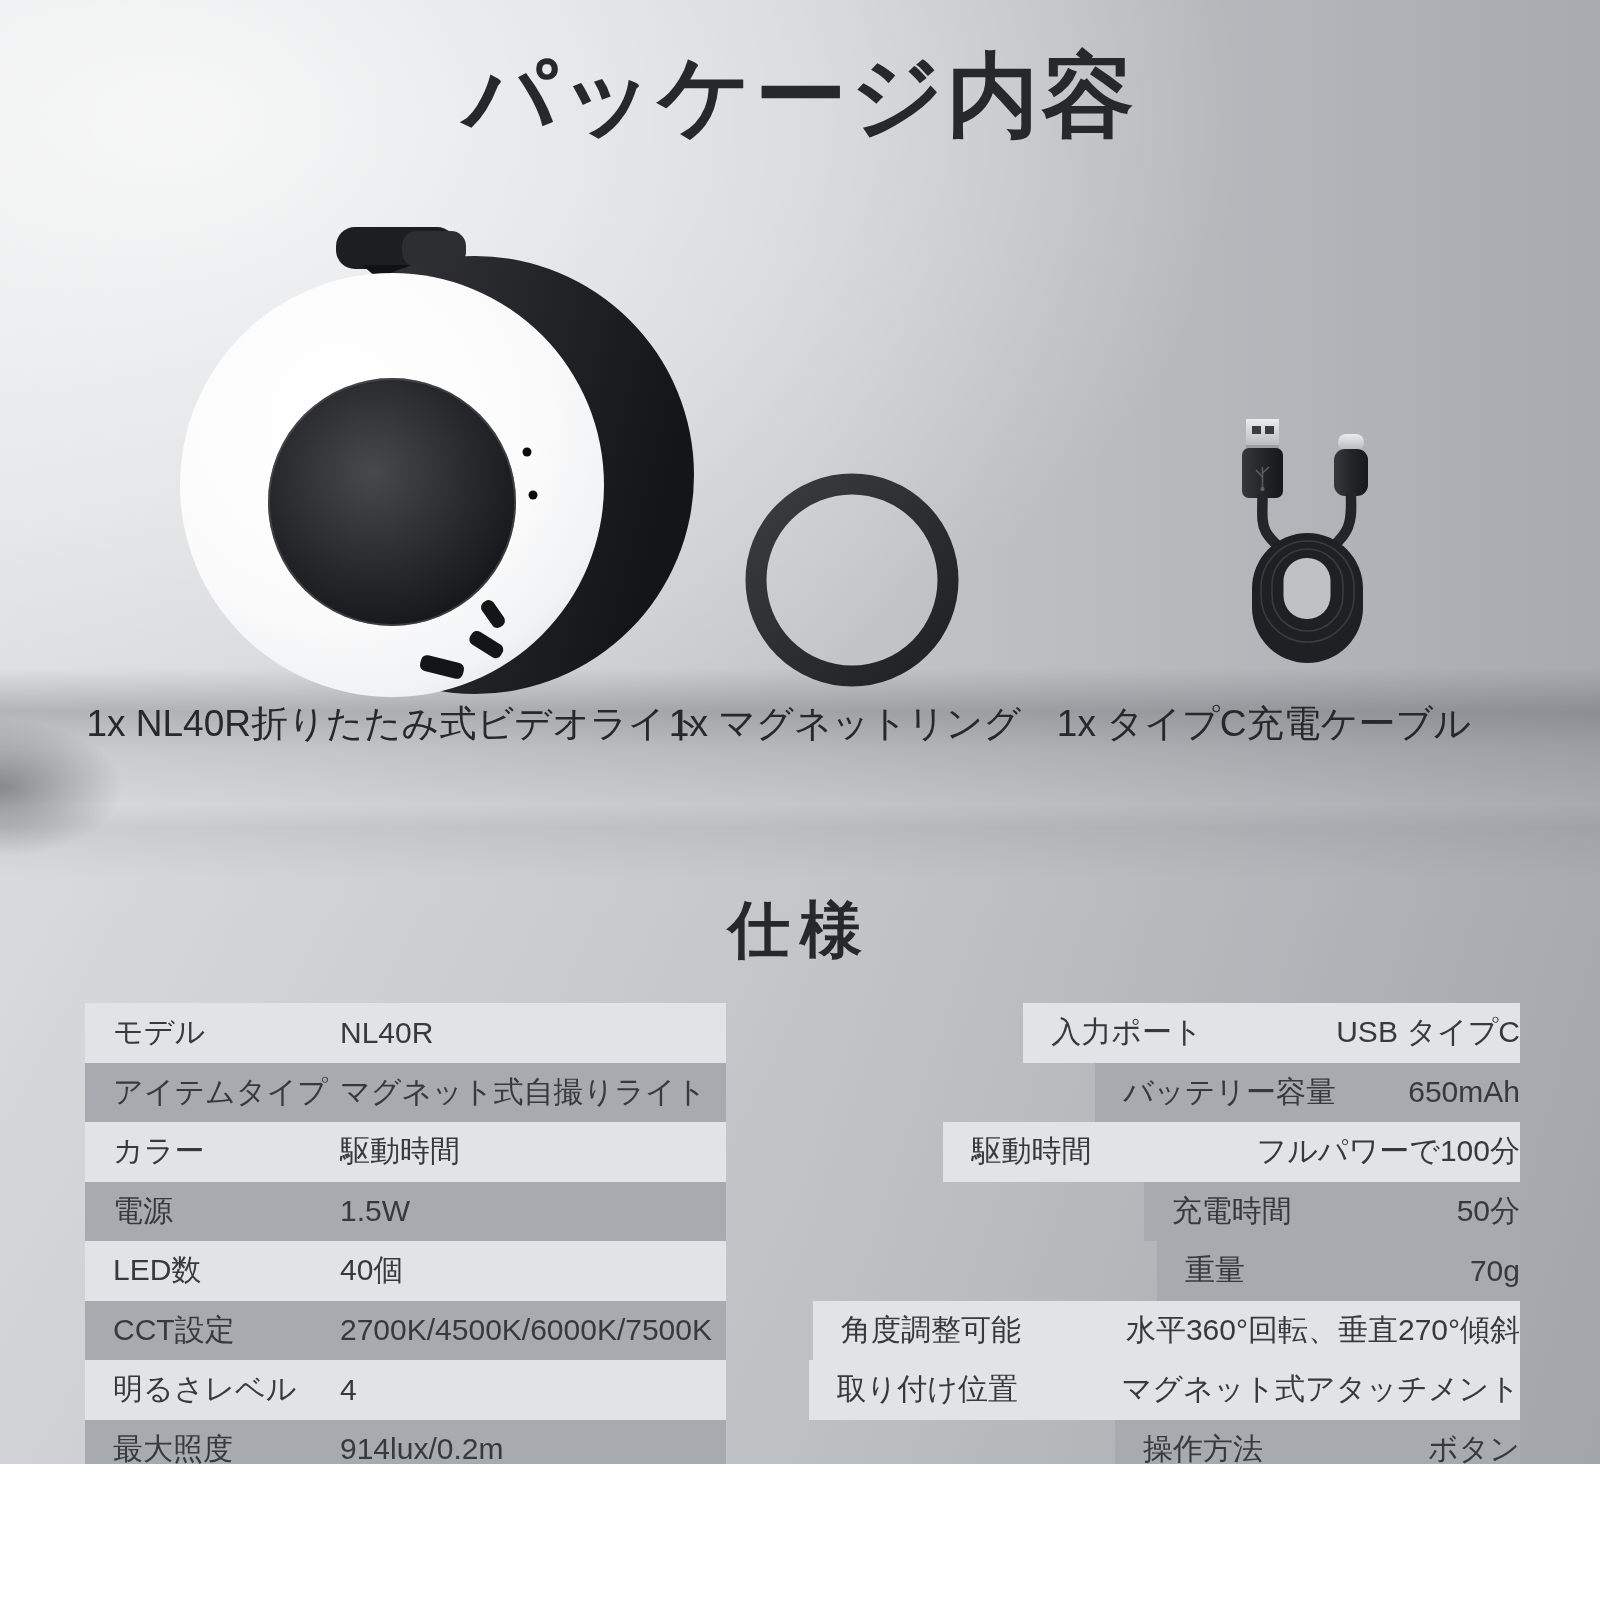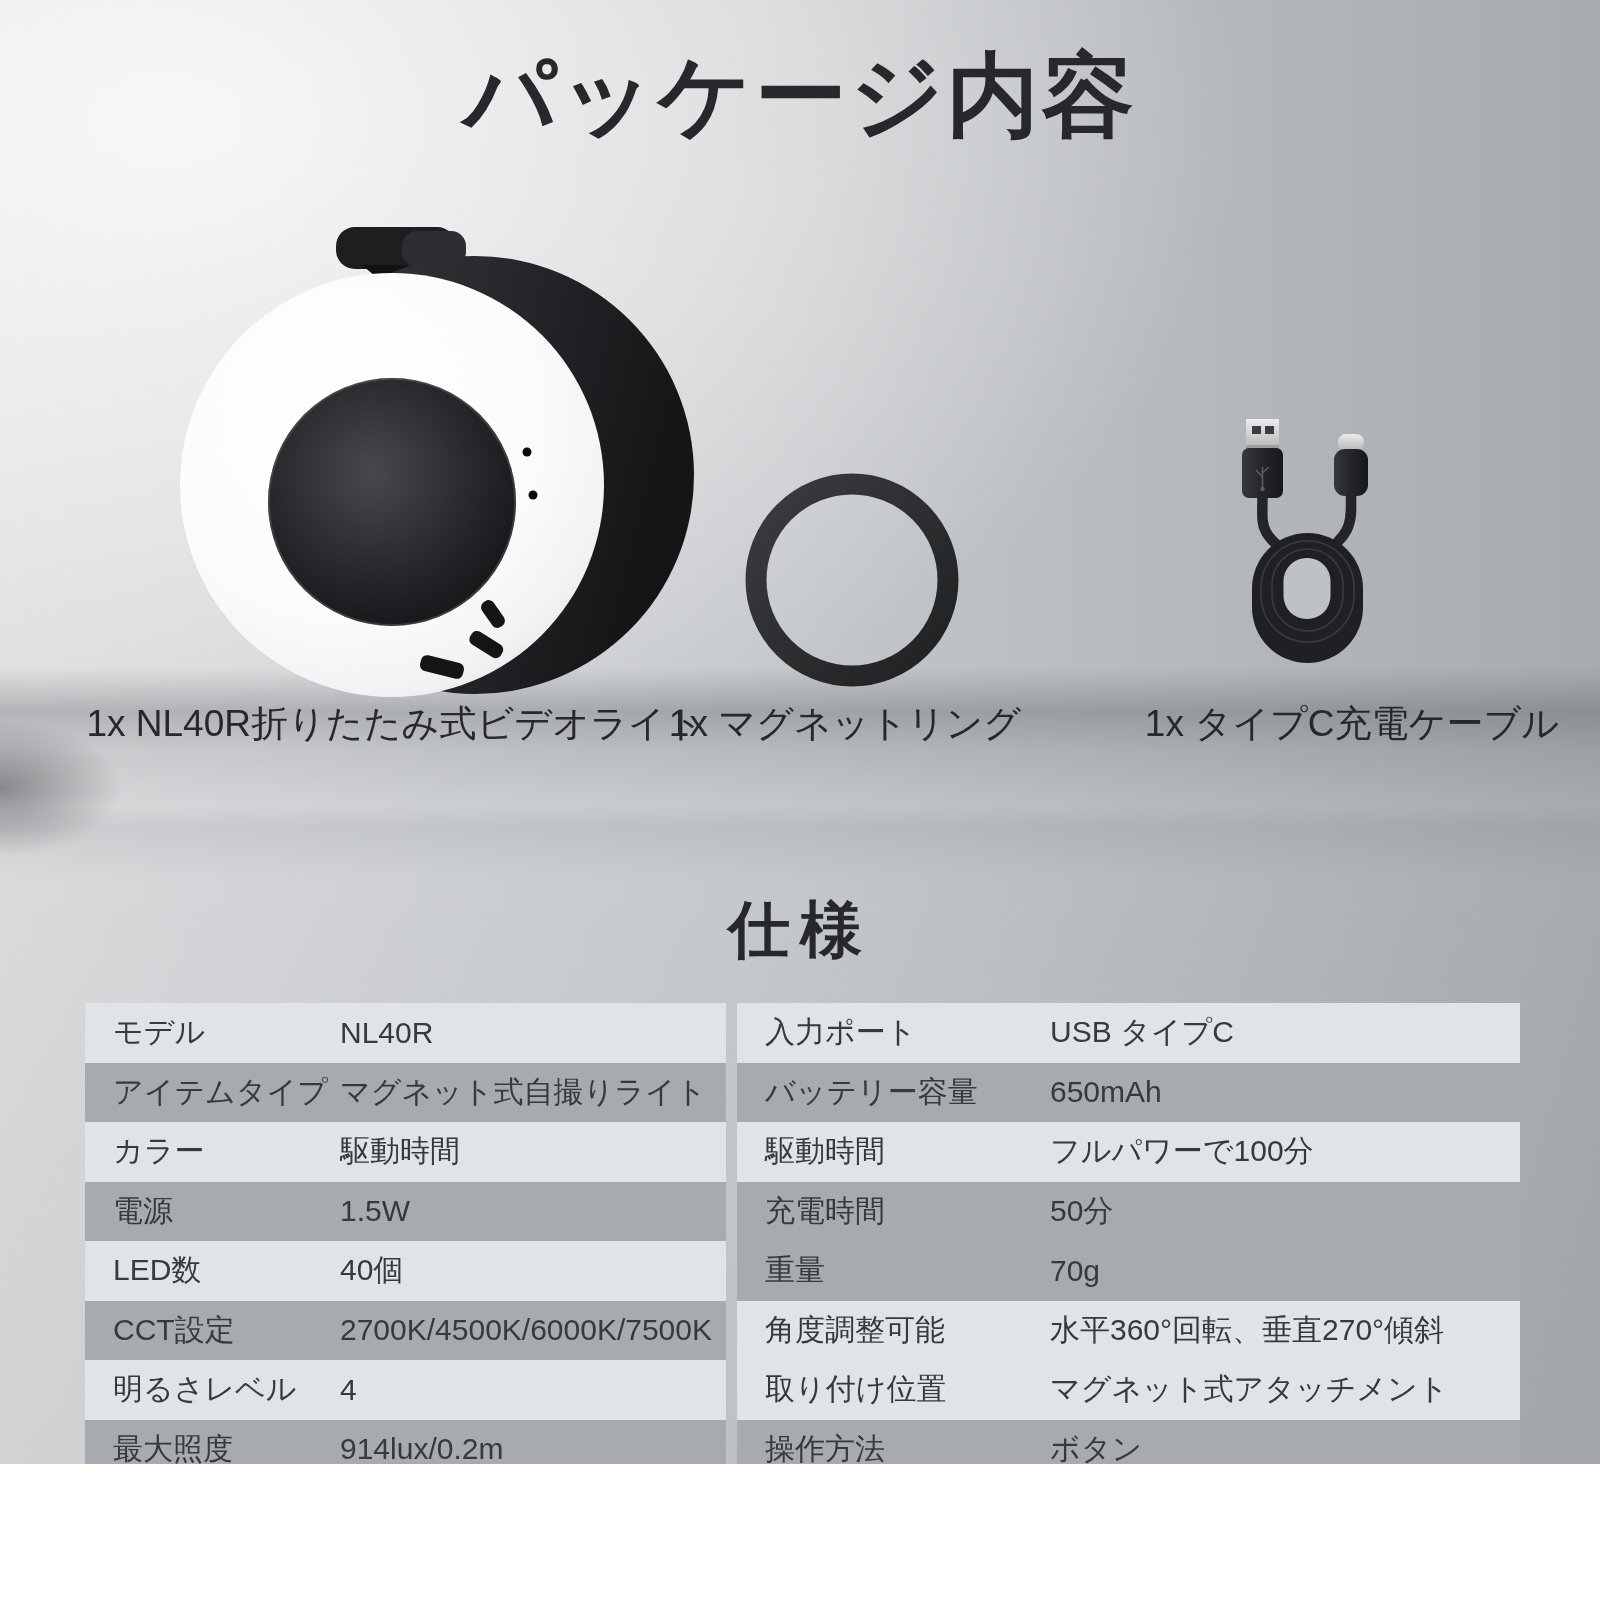--- a/index.html
+++ b/index.html
@@ -30,25 +30,25 @@
   .item-figure{ position:absolute; }
   #figure-light { left:140px;  top:205px; width:560px; height:500px; }
   #figure-ring  { left:742px;  top:470px; width:220px; height:220px; }
   #figure-cable { left:1215px; top:405px; width:180px; height:300px; }
   .caption{
     position:absolute; top:699px; transform:translateX(-50%);
     font-size:37px; color:#26282b; white-space:nowrap;
   }
   #caption-light { left:395px; }
   #caption-ring  { left:845px; }
-  #caption-cable { left:1352px; }
+  #caption-cable { left:1264px; }
   .spec-table{ position:absolute; top:1003px; left:85px; width:1435px; display:flex; }
   .spec-col{ display:flex; flex-direction:column; }
   .spec-col-left { width:641px; margin-right:11px; }
-  .spec-col-right{ width:783px; }
+  .spec-col-right{ width:783px;align-items:flex-end; }
   .spec-row{
     height:59.5px; display:flex; align-items:center;
     font-size:30px; color:var(--spec-text,#36393d); white-space:nowrap;
   }
   .spec-row.light{ background:var(--row-light,#e1e4e7); }
   .spec-row.dark { background:var(--row-dark,#a7aaae); }
   .spec-label{ flex:0 0 auto; padding-left:28px; box-sizing:border-box; }
   .spec-col-left  .spec-label{ width:255px; }
   .spec-col-right .spec-label{ width:313px; }
   .spec-value{ flex:1 1 auto; overflow:hidden; }

